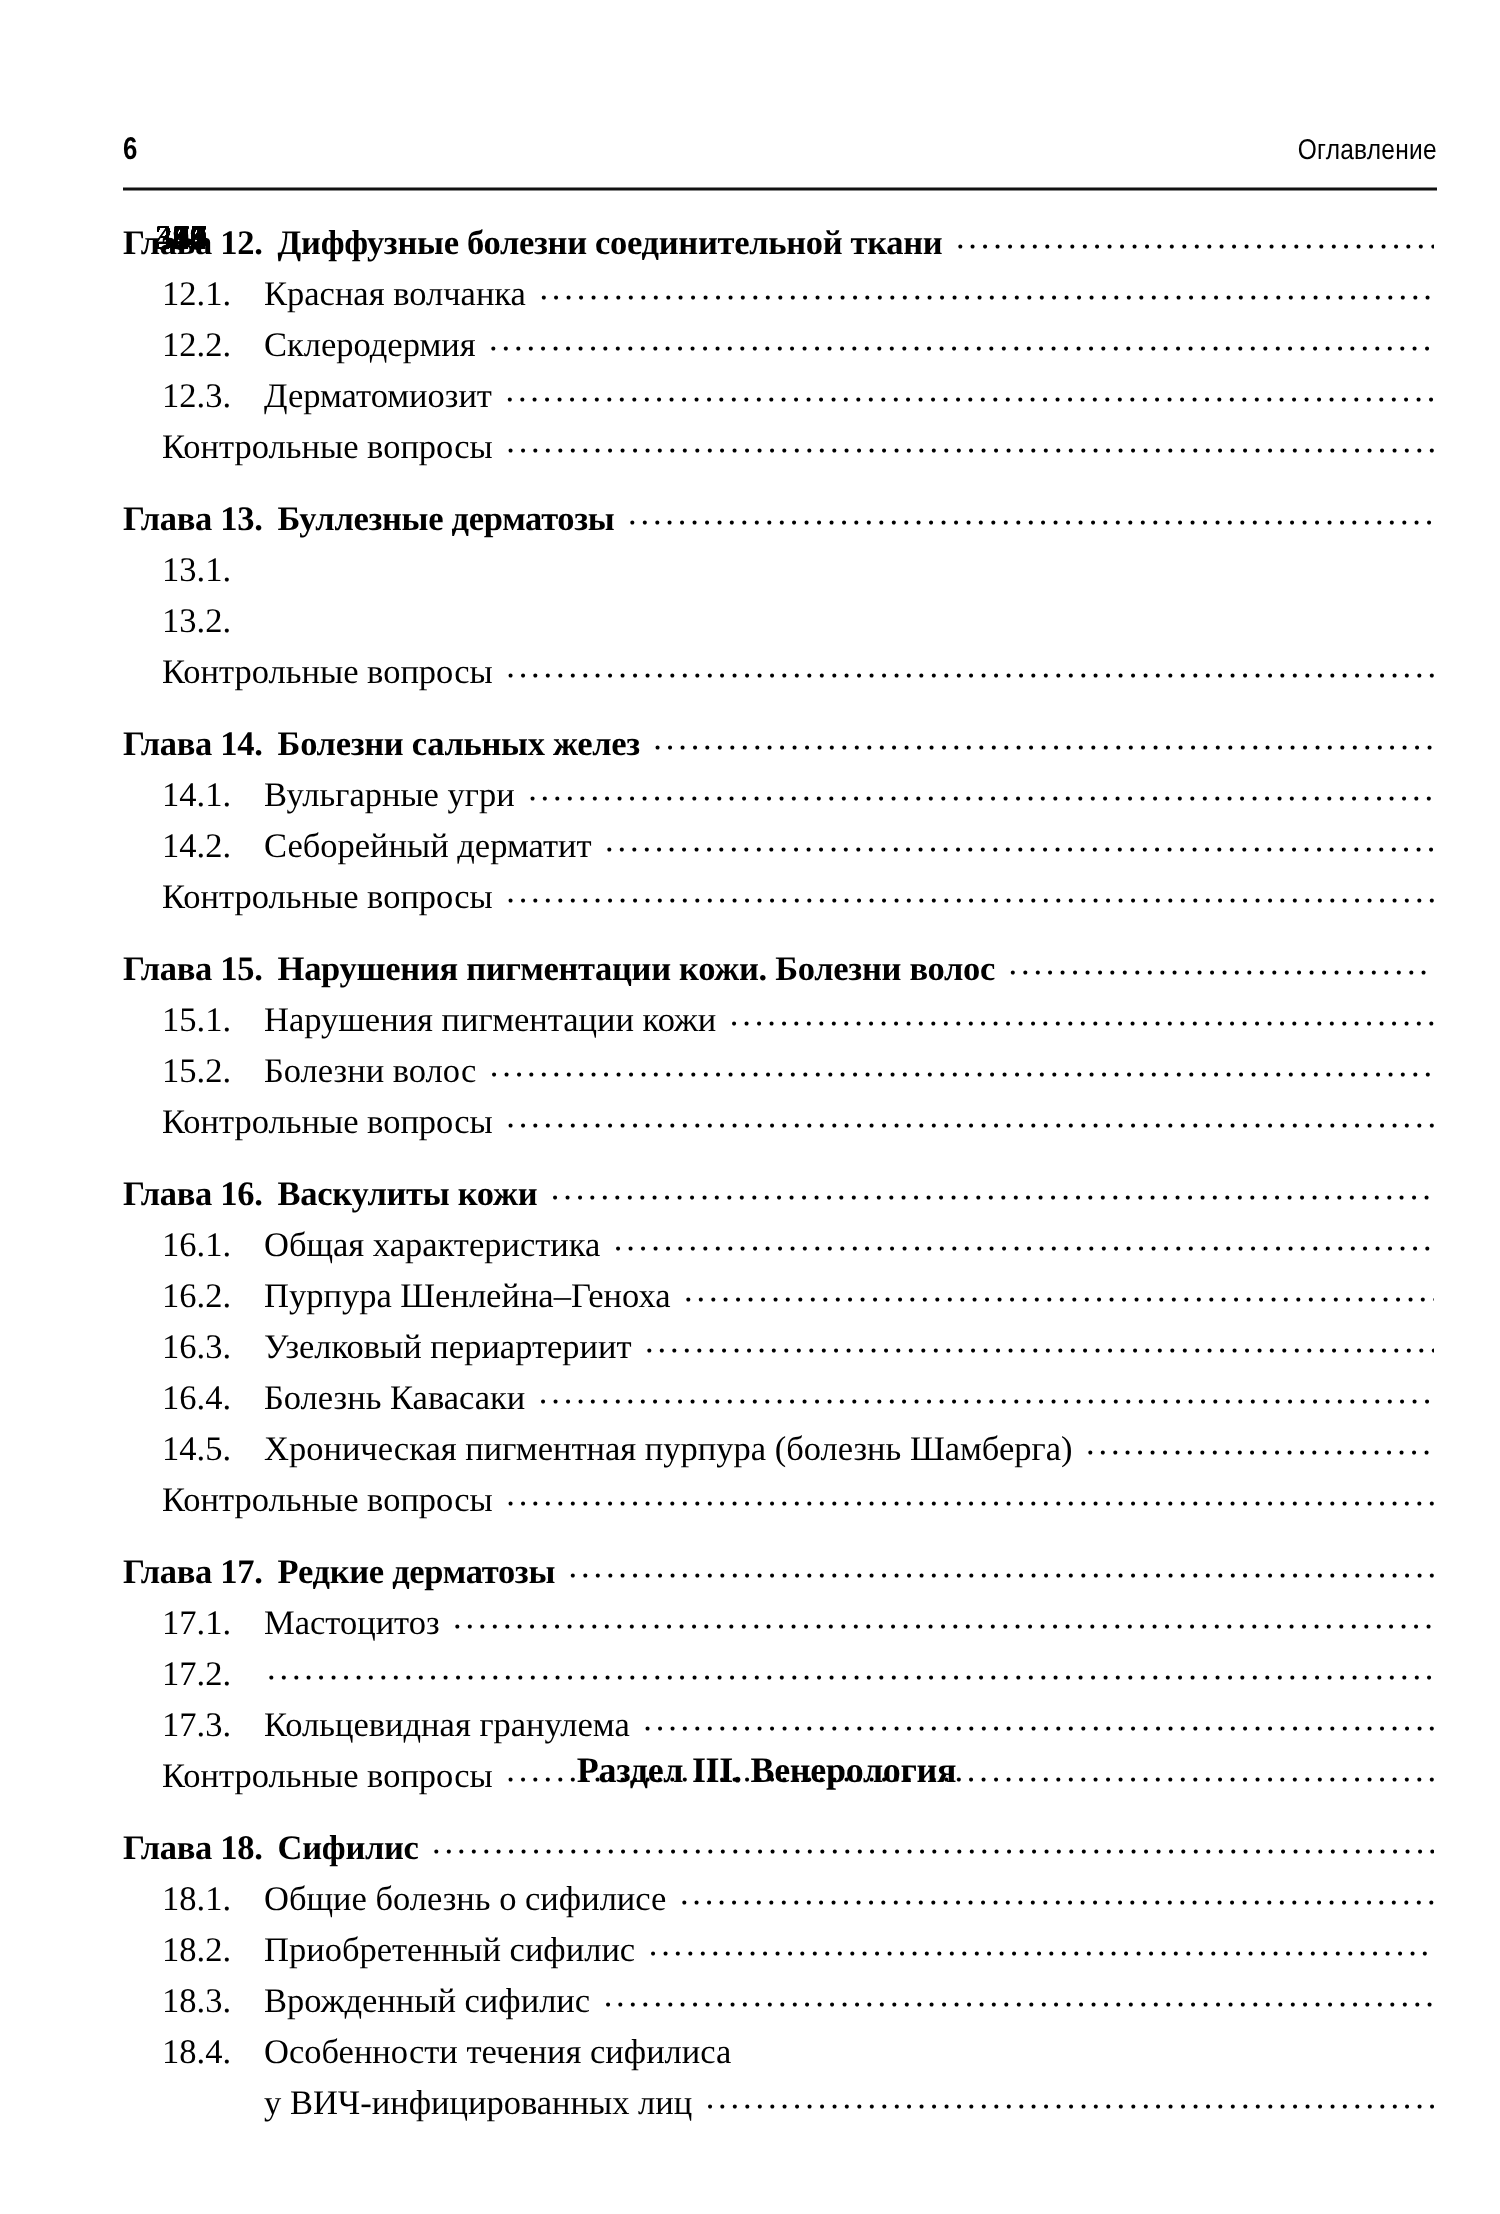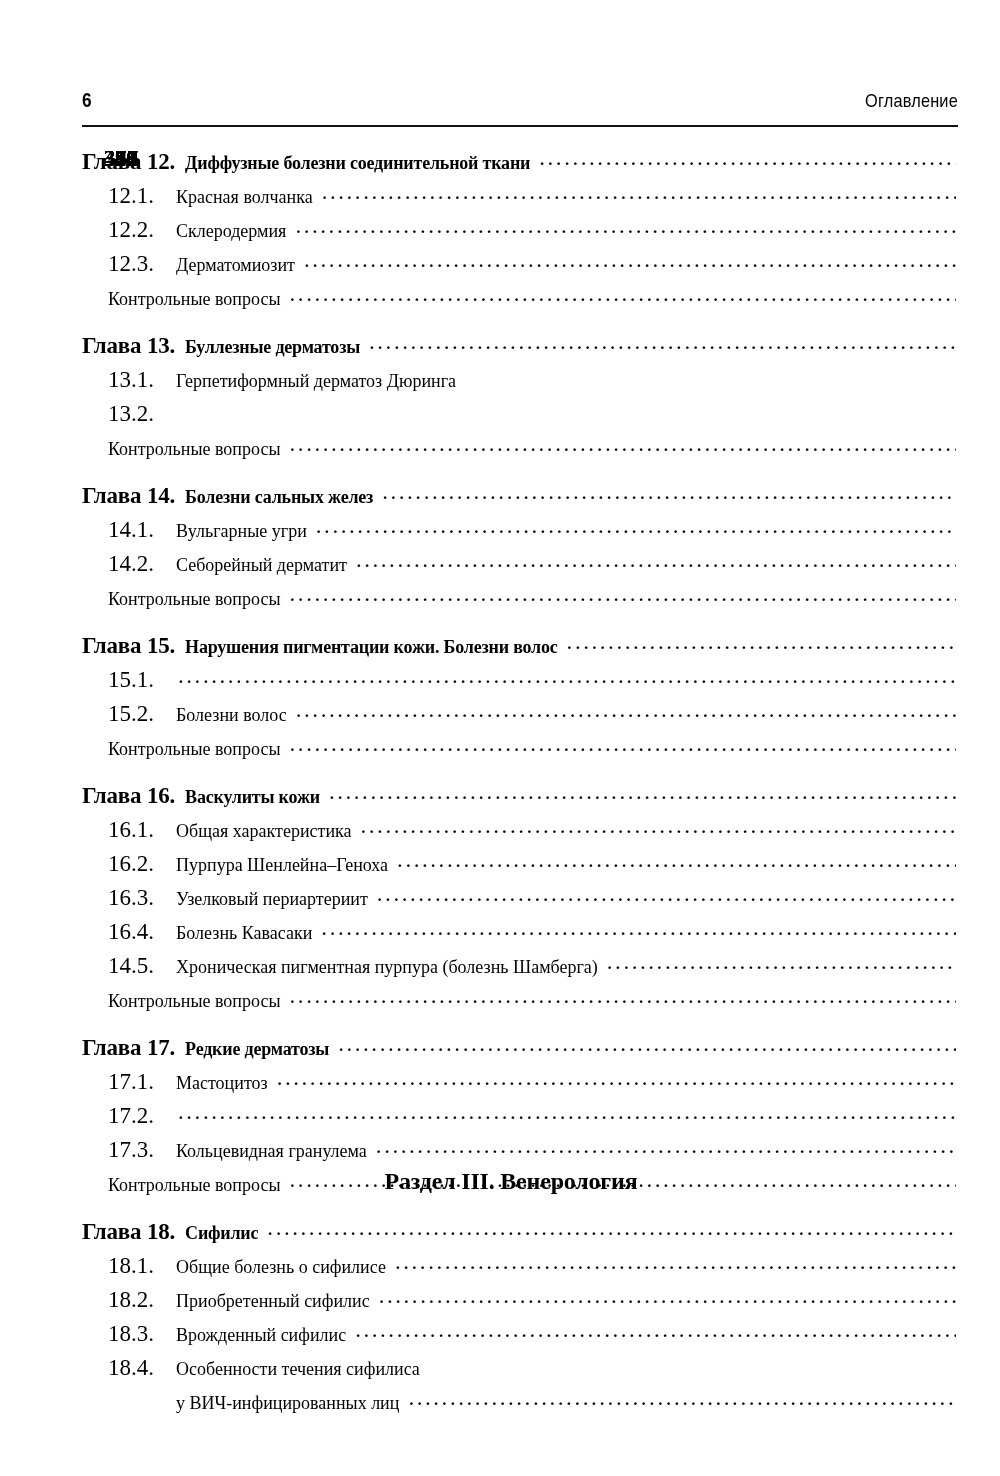--- a/index.html
+++ b/index.html
@@ -78,21 +78,21 @@
     height: 34px;
     white-space: nowrap;
   }
 
   .entry .num {
     flex: 0 0 auto;
     font-size: 23px;
   }
   .entry .title {
     flex: 0 0 auto;
-    font-size: 18px;
+    font-size: 23px;
     padding-right: 7px;
   }
   .entry .leader {
     flex: 1 1 auto;
     overflow: hidden;
     height: 23px;
     position: relative;
     margin: 0 2px;
   }
   .entry .leader::before {
@@ -202,21 +202,20 @@
       </div>
       <div class="group">
         <div class="entry chapter">
           <span class="num">Глава 13.</span>
           <span class="title">Буллезные дерматозы</span>
           <span class="leader"></span>
           <span class="page">337</span>
         </div>
         <div class="entry section no-leader">
           <span class="num">13.1.</span>
-          <span class="title">Герпетиформный дерматоз Дюринга</span>
           <span class="leader"></span>
           <span class="page">337</span>
         </div>
         <div class="entry section no-leader">
           <span class="num">13.2.</span>
           <span class="leader"></span>
           <span class="page">341</span>
         </div>
         <div class="entry questions">
           <span class="num"></span>
@@ -253,20 +252,21 @@
       </div>
       <div class="group">
         <div class="entry chapter">
           <span class="num">Глава 15.</span>
           <span class="title">Нарушения пигментации кожи. Болезни волос</span>
           <span class="leader"></span>
           <span class="page">350</span>
         </div>
         <div class="entry section">
           <span class="num">15.1.</span>
+          <span class="title">Нарушения пигментации кожи</span>
           <span class="leader"></span>
           <span class="page">350</span>
         </div>
         <div class="entry section">
           <span class="num">15.2.</span>
           <span class="title">Болезни волос</span>
           <span class="leader"></span>
           <span class="page">355</span>
         </div>
         <div class="entry questions">

